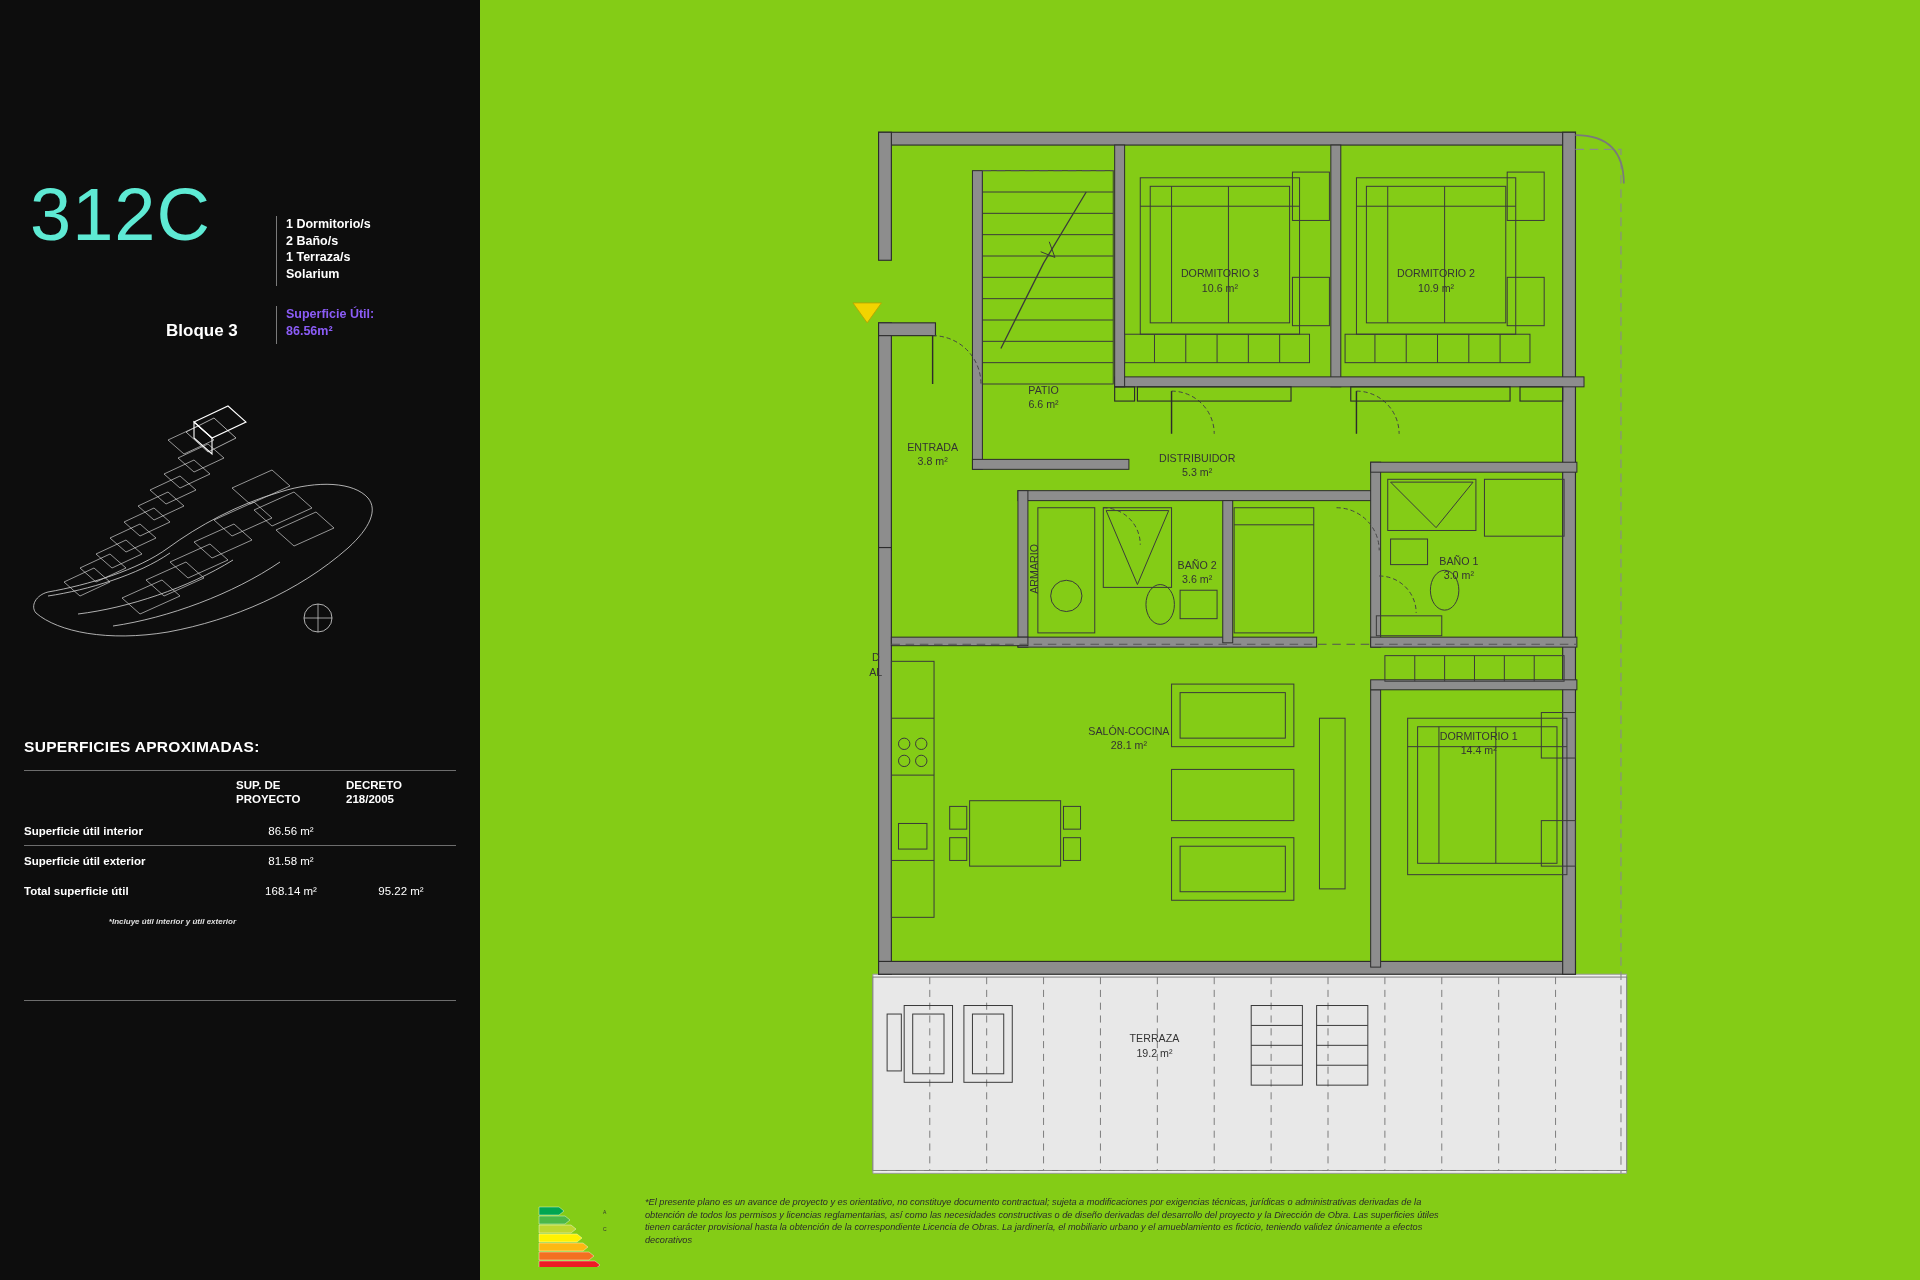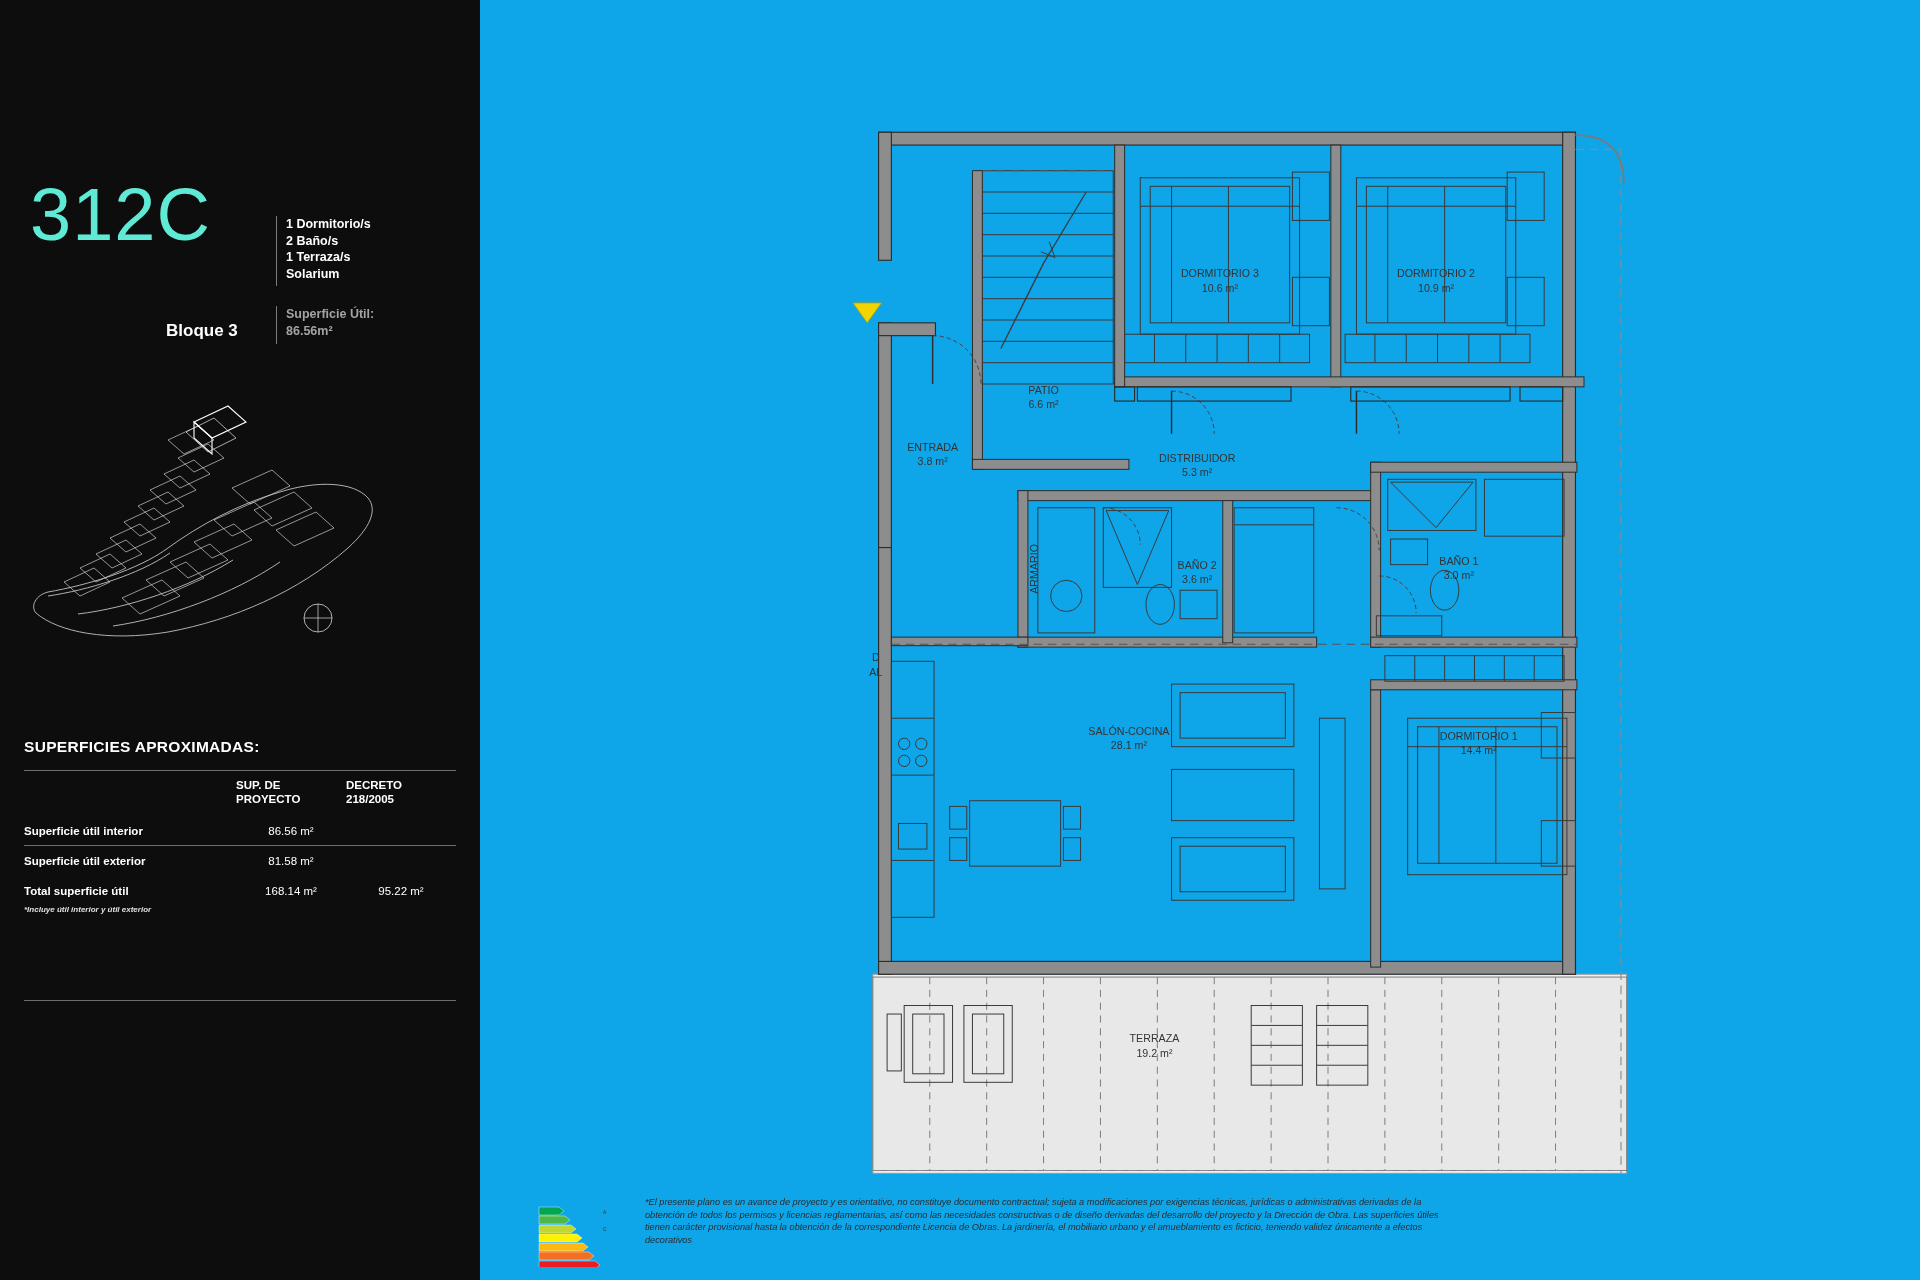--- a/index.html
+++ b/index.html
@@ -68,21 +68,21 @@
     height: 38px;
     background: #7a7a7a;
   }
   #useful-area {
     position: absolute;
     left: 286px;
     top: 306px;
     font-size: 12.5px;
     line-height: 16.5px;
     font-weight: bold;
-    color: #a3a3a3;
+    color: #8b5cf6;
   }
   #site-plan {
     position: absolute;
     left: 18px;
     top: 370px;
     width: 420px;
     height: 300px;
   }
   #areas-title {
     position: absolute;
@@ -144,31 +144,32 @@
   }
   #areas-table td.label { font-weight: bold; width: 212px; }
   #areas-table td.v1 { width: 110px; text-align: center; }
   #areas-table td.v2 { width: 110px; text-align: center; }
   .note {
     display: block;
     font-size: 8px;
     font-style: italic;
     font-weight: bold;
     line-height: 10px;
-    margin-top: 8px;
+    margin-top: 20px;
     color: #e0e0e0;
+    text-align: right;
   }
   
   #plan-area {
     position: absolute;
     left: 480px;
     top: 0px;
     width: 1440px;
     height: 1280px;
-    background: #0ea5e9;
+    background: #84cc16;
   }
   #floorplan-svg { position: absolute; left: 0; top: 0; }
   #energy-label {
     position: absolute;
     left: 533px;
     top: 1205px;
     width: 80px;
     height: 62px;
   }
   .tiny-num {

